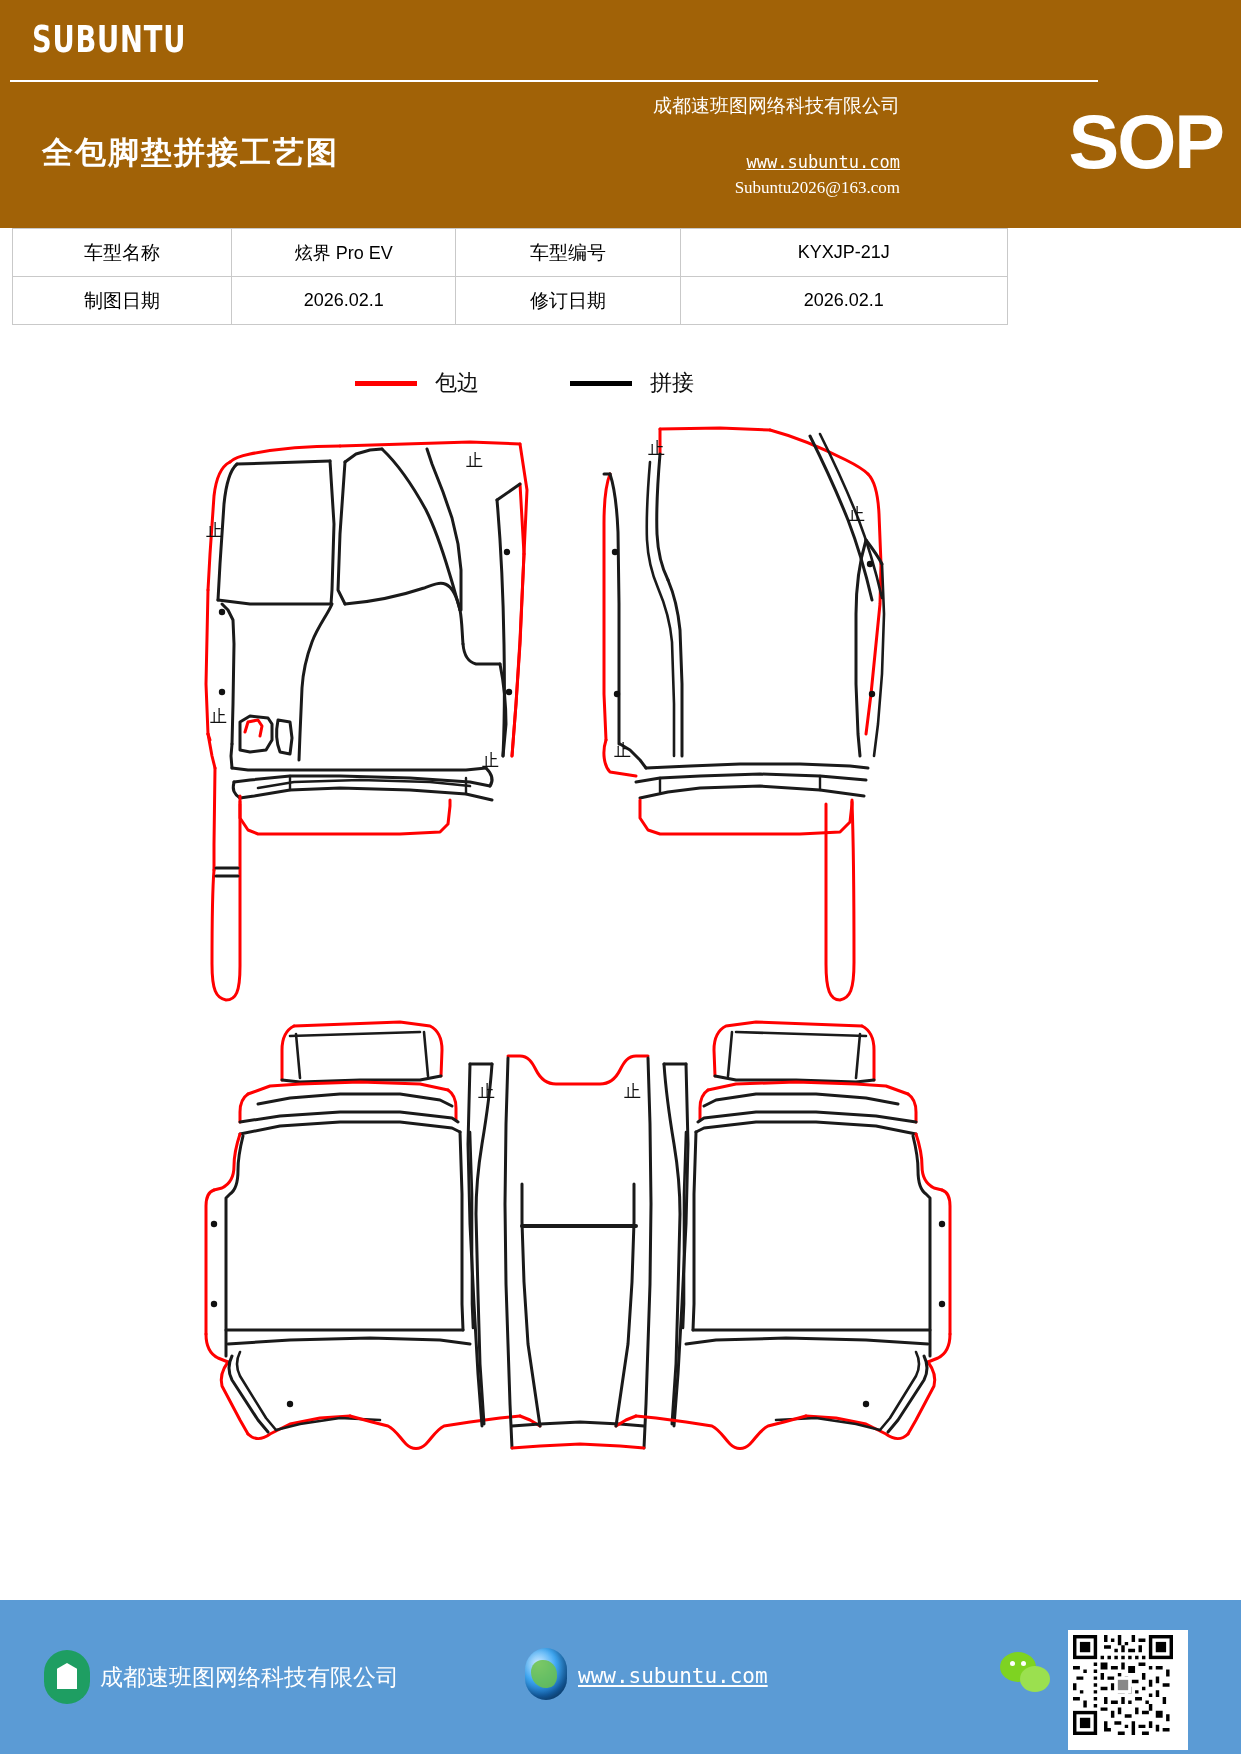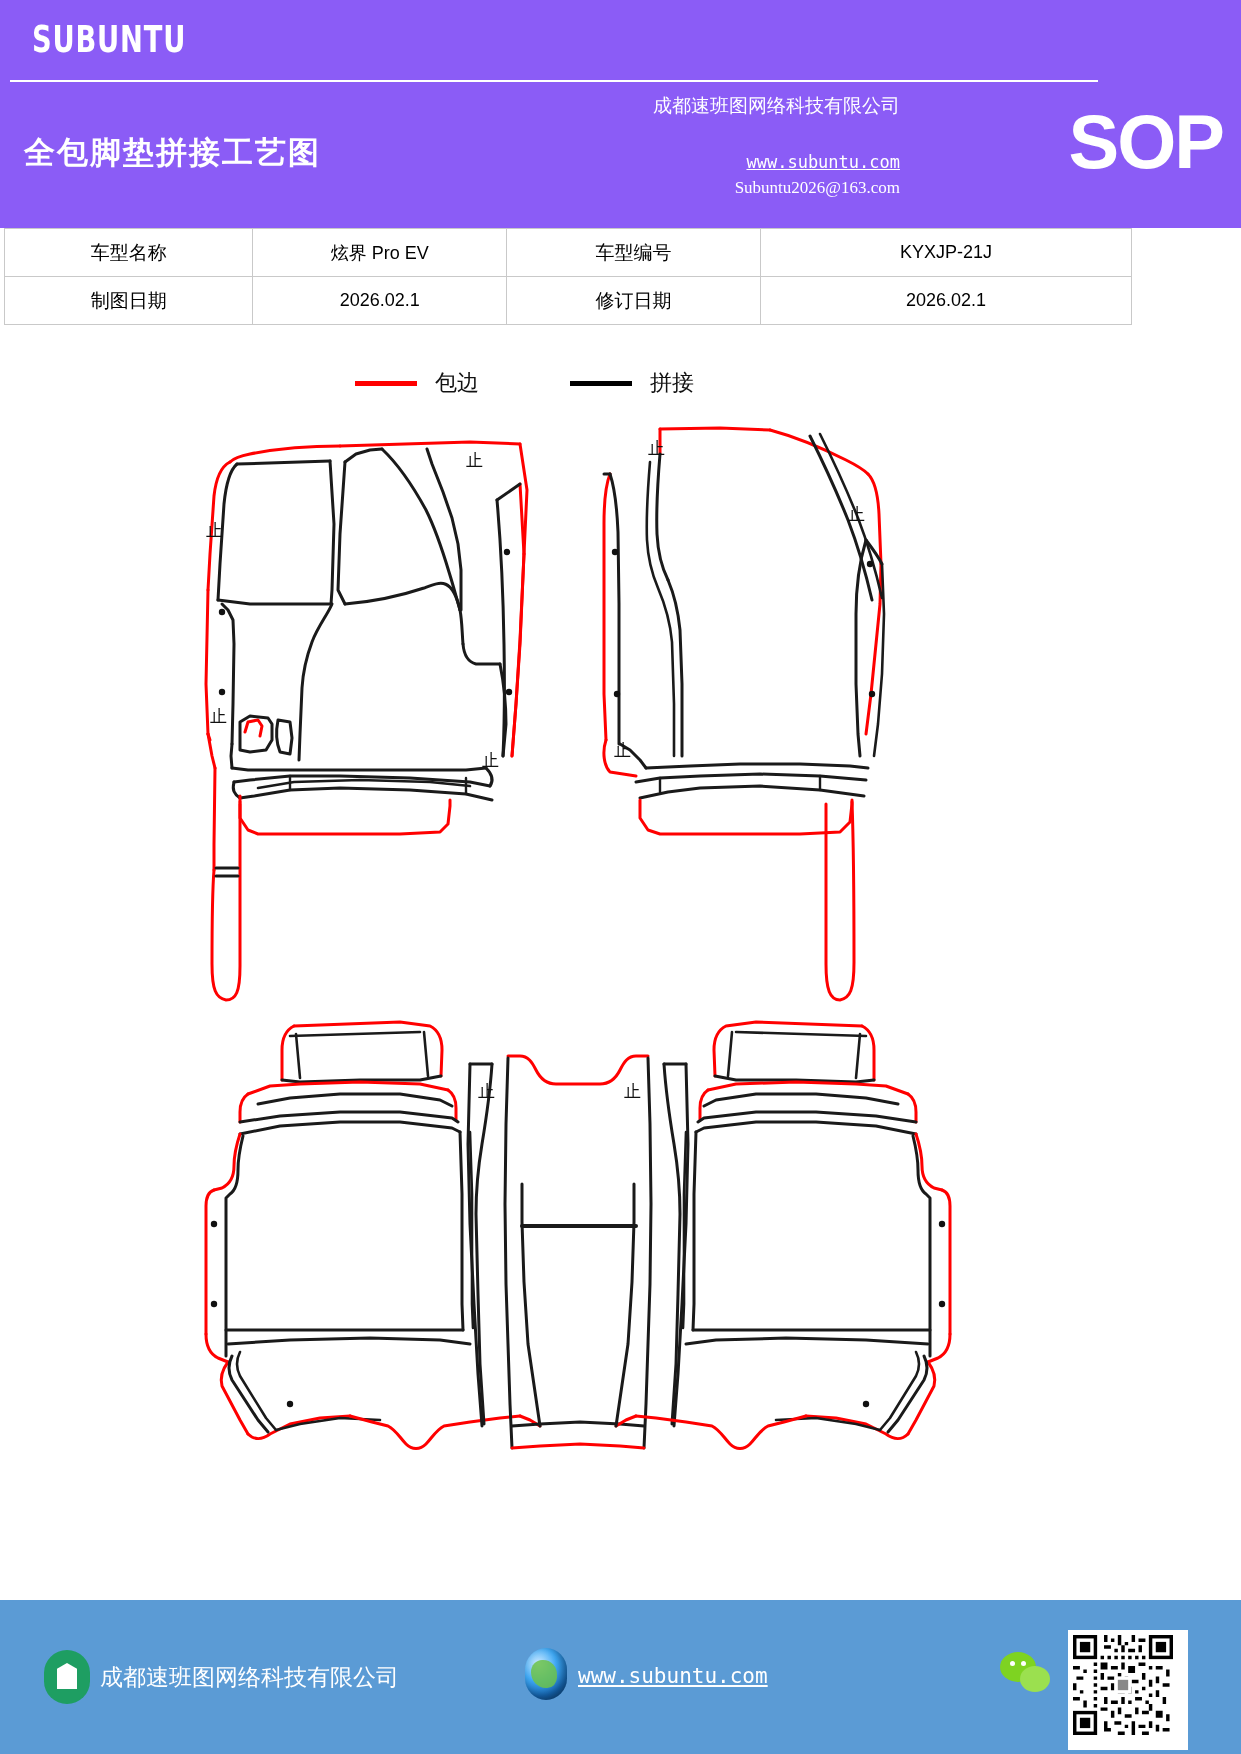--- a/index.html
+++ b/index.html
@@ -6,33 +6,33 @@
   body{
     width:1241px;height:1754px;
     font-family:"Liberation Sans", sans-serif;
     position:relative;overflow:hidden;
   }
   .page{position:relative;width:1241px;height:1754px;background:#ffffff;}
 
   
   .header{
     position:absolute;left:0;top:0;width:1241px;height:228px;
-    background:#8b5cf6;
+    background:#a16207;
   }
   .brand{
     position:absolute;left:32px;top:18px;
     color:#ffffff;font-weight:bold;font-size:37px;
     letter-spacing:1px;font-family:"DejaVu Sans Condensed","Liberation Sans",sans-serif;
     transform:scaleX(.82);transform-origin:left top;
   }
   .hrule{
     position:absolute;left:10px;top:80px;width:1088px;height:2px;background:#ffffff;
   }
   .doc-title{
-    position:absolute;left:24px;top:132px;
+    position:absolute;left:42px;top:132px;
     color:#ffffff;font-size:31px;font-weight:bold;letter-spacing:2px;
     font-family:"DejaVu Sans","Liberation Sans",sans-serif;
   }
   .company{
     position:absolute;left:560px;top:93px;width:340px;text-align:right;
     color:#ffffff;font-size:19px;font-family:"DejaVu Serif","Liberation Serif",serif;
   }
   .site{
     position:absolute;left:560px;top:152px;width:340px;text-align:right;
     color:#ffffff;font-size:17px;text-decoration:underline;
@@ -45,21 +45,21 @@
   }
   .sop{
     position:absolute;right:18px;top:58px;
     color:#ffffff;font-size:76px;font-weight:bold;letter-spacing:-2px;
     font-family:"Liberation Sans",sans-serif;
     margin-top:40px;
   }
 
   
   .info-table{
-    position:absolute;left:4px;top:228px;width:1128px;
+    position:absolute;left:12px;top:228px;width:996px;
     border-collapse:collapse;
     table-layout:fixed;
     padding-left:32px;
   }
   .info-table td{
     border:1px solid #c9c9c9;
     height:45px;
     text-align:center;vertical-align:middle;
     font-size:19px;color:#000;
     font-family:"DejaVu Sans","Liberation Sans",sans-serif;

